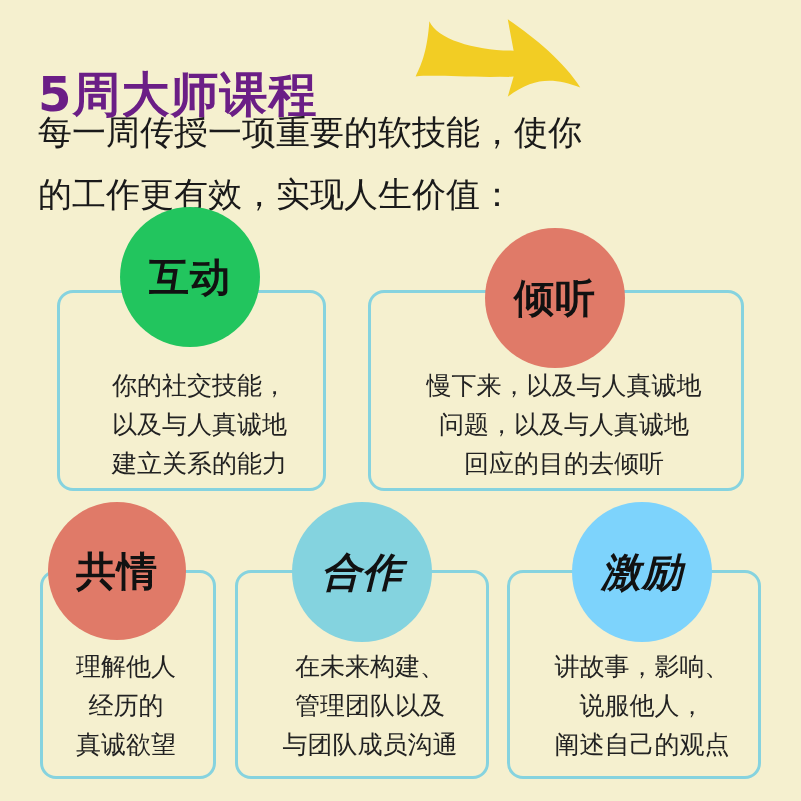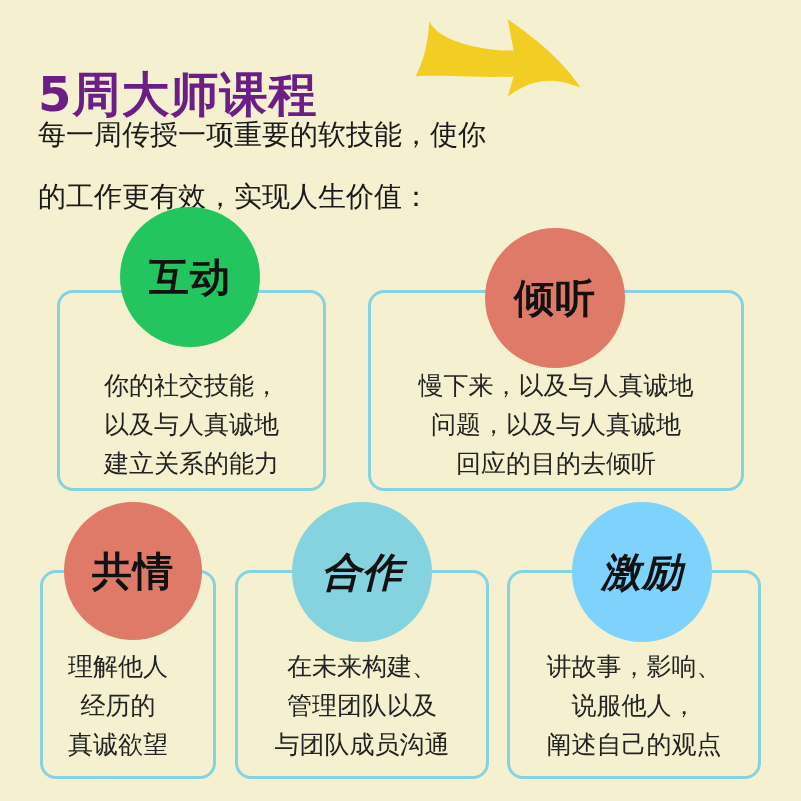--- a/index.html
+++ b/index.html
@@ -12,40 +12,41 @@
   .title {
     position: absolute; left: 38px; top: 48px;
     font-size: 48px; font-weight: bold; color: #6b1e86;
     letter-spacing: 1px; line-height: 60px;
     font-family: "DejaVu Sans", sans-serif;
     margin-top: 16px;
   }
   .arrow { position: absolute; left: 398px; top: 18px; width: 186px; height: 82px; }
   .subtitle {
     position: absolute; left: 38px; top: 104px; width: 720px;
-    font-size: 28px; color: #1a1a1a; line-height: 62px;
-    font-family: Liberation Serif, serif;
+    font-size: 34px; color: #1a1a1a; line-height: 62px;
+    font-family: Liberation Mono, monospace;
   }
   .card {
     position: absolute; box-sizing: border-box;
     border: 3px solid #86d3df; border-radius: 16px;
     background: transparent;
   }
   .circle {
     position: absolute; border-radius: 50%;
     display: flex; align-items: center; justify-content: center;
   }
   .circle span {
     font-size: 40px; font-weight: bold; color: #111;
     font-family: "DejaVu Sans", sans-serif; letter-spacing: 1px;
   }
   .desc {
     position: absolute; text-align: center;
     font-size: 25px; line-height: 39px; color: #222;
     font-family: "DejaVu Sans", sans-serif;
+    padding-left: 8px;
   }
   .desc div { white-space: nowrap; }
 </style>
 </head>
 <body>
 
 <div class="title">5周大师课程</div>
 
 <svg class="arrow" viewBox="0 0 186 82">
   <path d="M32 10 C 40 30, 80 42, 118 42 L 112 8 C 140 28, 170 55, 186 82 C 160 72, 140 70, 112 92 L 118 70 C 80 72, 40 68, 18 70 C 25 55, 30 40, 32 10 Z" fill="#f2cd24" transform="translate(0,-6) scale(0.98,0.92)"></path>
@@ -70,21 +71,21 @@
 <div class="circle" style="left:485px; top:228px; width:140px; height:140px; background:#e07a68;text-align:center;">
   <span>倾听</span>
 </div>
 <div class="desc" style="left:368px; top:366px; width:376px;">
   <div>慢下来，以及与人真诚地</div>
   <div>问题，以及与人真诚地</div>
   <div>回应的目的去倾听</div>
 </div>
 
 <div class="card" style="left:40px; top:570px; width:176px; height:209px;"></div>
-<div class="circle" style="left:64px; top:502px; width:138px; height:138px; background:#e07a68;">
+<div class="circle" style="left:48px; top:502px; width:138px; height:138px; background:#e07a68;">
   <span>共情</span>
 </div>
 <div class="desc" style="left:40px; top:647px; width:156px;">
   <div>理解他人</div>
   <div>经历的</div>
   <div>真诚欲望</div>
 </div>
 
 <div class="card" style="left:235px; top:570px; width:254px; height:209px;"></div>
 <div class="circle" style="left:292px; top:502px; width:140px; height:140px; background:#84d3df;font-style:italic;">

